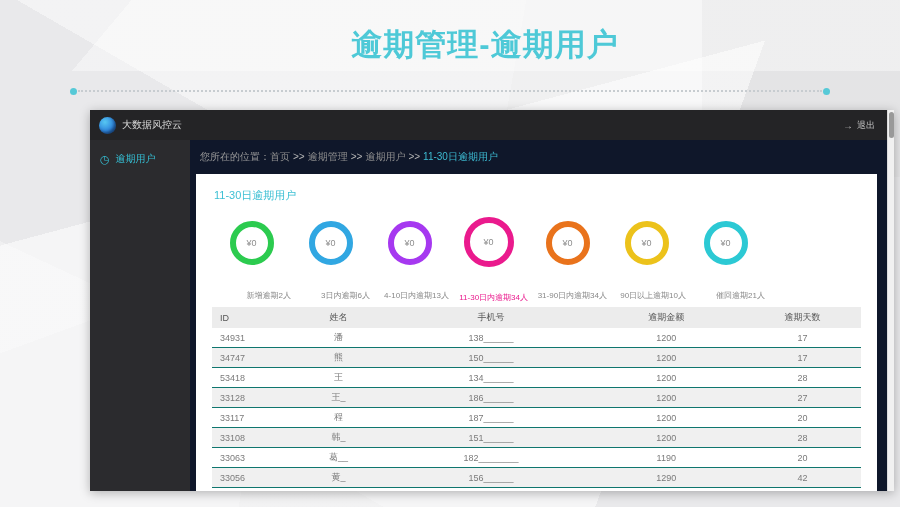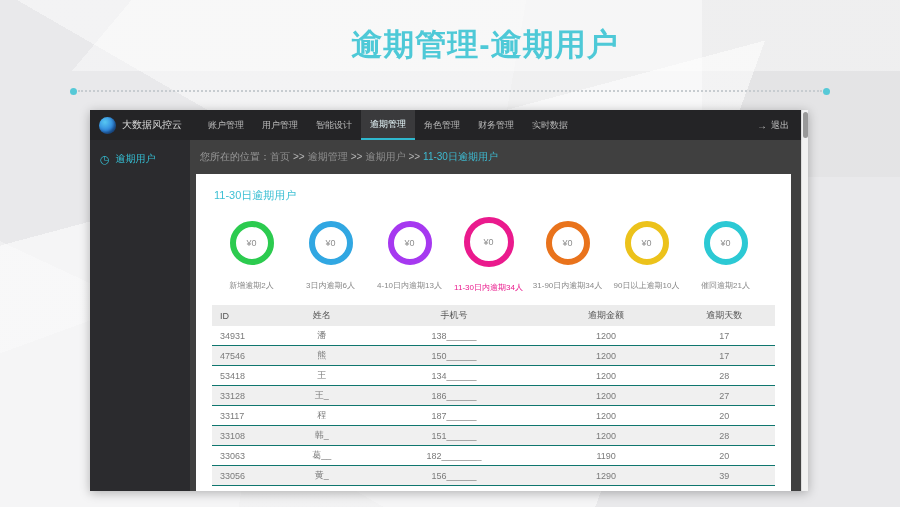--- a/index.html
+++ b/index.html
@@ -24,21 +24,21 @@
     border-top:2px dotted #c7ccd0;
   }
   .title-divider::before,.title-divider::after{
     content:"";position:absolute;top:-4px;width:7px;height:7px;border-radius:50%;background:#56c9d7;
   }
   .title-divider::before{left:-8px;}
   .title-divider::after{right:-8px;}
 
   
   .screenshot{
-    position:absolute;left:90px;top:110px;width:718px;height:381px;
+    position:absolute;left:90px;top:110px;width:804px;height:381px;
     background:#f3f3f3;box-shadow:0 2px 10px rgba(0,0,0,.28);
   }
   .navbar{
     position:absolute;top:0;left:0;right:7px;height:30px;background:#242426;
     display:flex;align-items:stretch;
   }
   .brand{display:flex;align-items:center;gap:6px;width:100px;padding-left:9px;flex:none;}
   .brand-logo{
     width:17px;height:17px;border-radius:50%;flex:none;
     background:radial-gradient(circle at 35% 30%, #57c7f2 0%, #2f86dd 55%, #123f8c 100%);
@@ -52,44 +52,44 @@
   .nav-item.active{background:#3a3a3c;color:#eafcff;border-bottom:2px solid #2fb8ce;line-height:28px;}
   .logout{margin-left:auto;display:flex;align-items:center;gap:4px;padding-right:12px;color:#c9c9c9;font-size:9px;cursor:pointer;}
   .logout .arrow{font-size:10px;color:#bbb;}
 
   .app-body{position:absolute;top:30px;left:0;right:7px;bottom:0;display:flex;}
   .sidebar{width:100px;flex:none;background:#2b2b2e;}
   .sidebar-item{
     display:flex;align-items:center;gap:6px;padding:12px 10px;color:#35bfd4;font-size:10px;cursor:pointer;
   }
   .sidebar-icon{font-size:11px;line-height:1;color:#35bfd4;}
-  .main{flex:1;position:relative;background:#404040;overflow:hidden;}
+  .main{flex:1;position:relative;background:#0f172a;overflow:hidden;}
   .breadcrumb{padding:10px 10px 0 10px;font-size:10px;color:#9a9a9a;white-space:nowrap;}
   .breadcrumb .seg{color:#8e8e8e;cursor:pointer;}
   .breadcrumb .sep{color:#b5b5b5;margin:0 3px;}
   .breadcrumb .seg.current{color:#3dbcd3;}
 
   .card{
     position:absolute;left:6px;right:10px;top:34px;bottom:0;background:#fff;
     padding:12px 16px 0 16px;box-sizing:border-box;
   }
   .section-title{font-size:11px;color:#3ec0d4;margin:2px 0 10px 2px;}
 
   .circles-row{display:flex;margin:14px 0 4px 0;align-items:flex-start;}
   .stat{width:79px;text-align:center;cursor:pointer;flex:none;}
   .ring{
     width:32px;height:32px;border-radius:50%;border:6px solid #ccc;margin:4px auto 0 auto;
     background:#fff;display:flex;align-items:center;justify-content:center;
     font-size:9px;color:#8d8d8d;
   }
   .stat.active .ring{width:38px;height:38px;margin-top:0;}
-  .stat-label{margin-top:15px;font-size:8px;color:#888;white-space:nowrap;}
+  .stat-label{margin-top:25px;font-size:8px;color:#888;white-space:nowrap;text-align:right;}
   .stat.active .stat-label{color:#ea1a8d;}
 
-  table.data{width:100%;border-collapse:collapse;margin-top:12px;}
+  table.data{width:100%;border-collapse:collapse;margin-top:4px;}
   table.data th{
     background:#ececec;font-weight:normal;font-size:9px;color:#555;padding:4px 4px;text-align:center;
   }
   table.data td{font-size:9px;color:#7a7a7a;padding:3px 4px;text-align:center;border-bottom:1px solid #0f766e;}
   table.data th:first-child,table.data td:first-child{text-align:left;padding-left:8px;width:11%;}
   table.data tr:nth-child(even) td{background:#f0f0f0;}
   table.data th:nth-child(2){width:17%;} table.data th:nth-child(3){width:30%;}
   table.data th:nth-child(4){width:24%;} table.data th:nth-child(5){width:18%;}
 
   .scrollbar{position:absolute;top:0;right:0;bottom:0;width:7px;background:#f1f1f1;border-left:1px solid #dcdcdc;box-sizing:border-box;}
@@ -109,29 +109,20 @@
 
   <div class="slide-title">逾期管理-逾期用户</div>
   <div class="title-divider"></div>
 
   <div class="screenshot">
 
     <div class="navbar">
       <div class="brand">
         <span class="brand-logo"></span>
         <span class="brand-name">大数据风控云</span>
-      </div>
-      <div class="nav-items">
-        <span class="nav-item">账户管理</span>
-        <span class="nav-item">用户管理</span>
-        <span class="nav-item">智能设计</span>
-        <span class="nav-item active">逾期管理</span>
-        <span class="nav-item">角色管理</span>
-        <span class="nav-item">财务管理</span>
-        <span class="nav-item">实时数据</span>
       </div>
       <div class="logout">
         <span class="arrow">→</span>
         <span>退出</span>
       </div>
     </div>
 
     <div class="app-body">
       <div class="sidebar">
         <div class="sidebar-item">
@@ -205,21 +196,21 @@
             </thead>
             <tbody>
                 <tr>
                   <td>34931</td>
                   <td>潘</td>
                   <td>138______</td>
                   <td>1200</td>
                   <td>17</td>
                 </tr>
                 <tr>
-                  <td>47546</td>
+                  <td>34747</td>
                   <td>熊</td>
                   <td>150______</td>
                   <td>1200</td>
                   <td>17</td>
                 </tr>
                 <tr>
                   <td>53418</td>
                   <td>王</td>
                   <td>134______</td>
                   <td>1200</td>
@@ -251,21 +242,21 @@
                   <td>葛__</td>
                   <td>182________</td>
                   <td>1190</td>
                   <td>20</td>
                 </tr>
                 <tr>
                   <td>33056</td>
                   <td>黄_</td>
                   <td>156______</td>
                   <td>1290</td>
-                  <td>39</td>
+                  <td>42</td>
                 </tr>
               </tbody>
           </table>
         </div>
       </div>
     </div>
 
     <div class="scrollbar">
       <div class="scroll-thumb"></div>
     </div>

